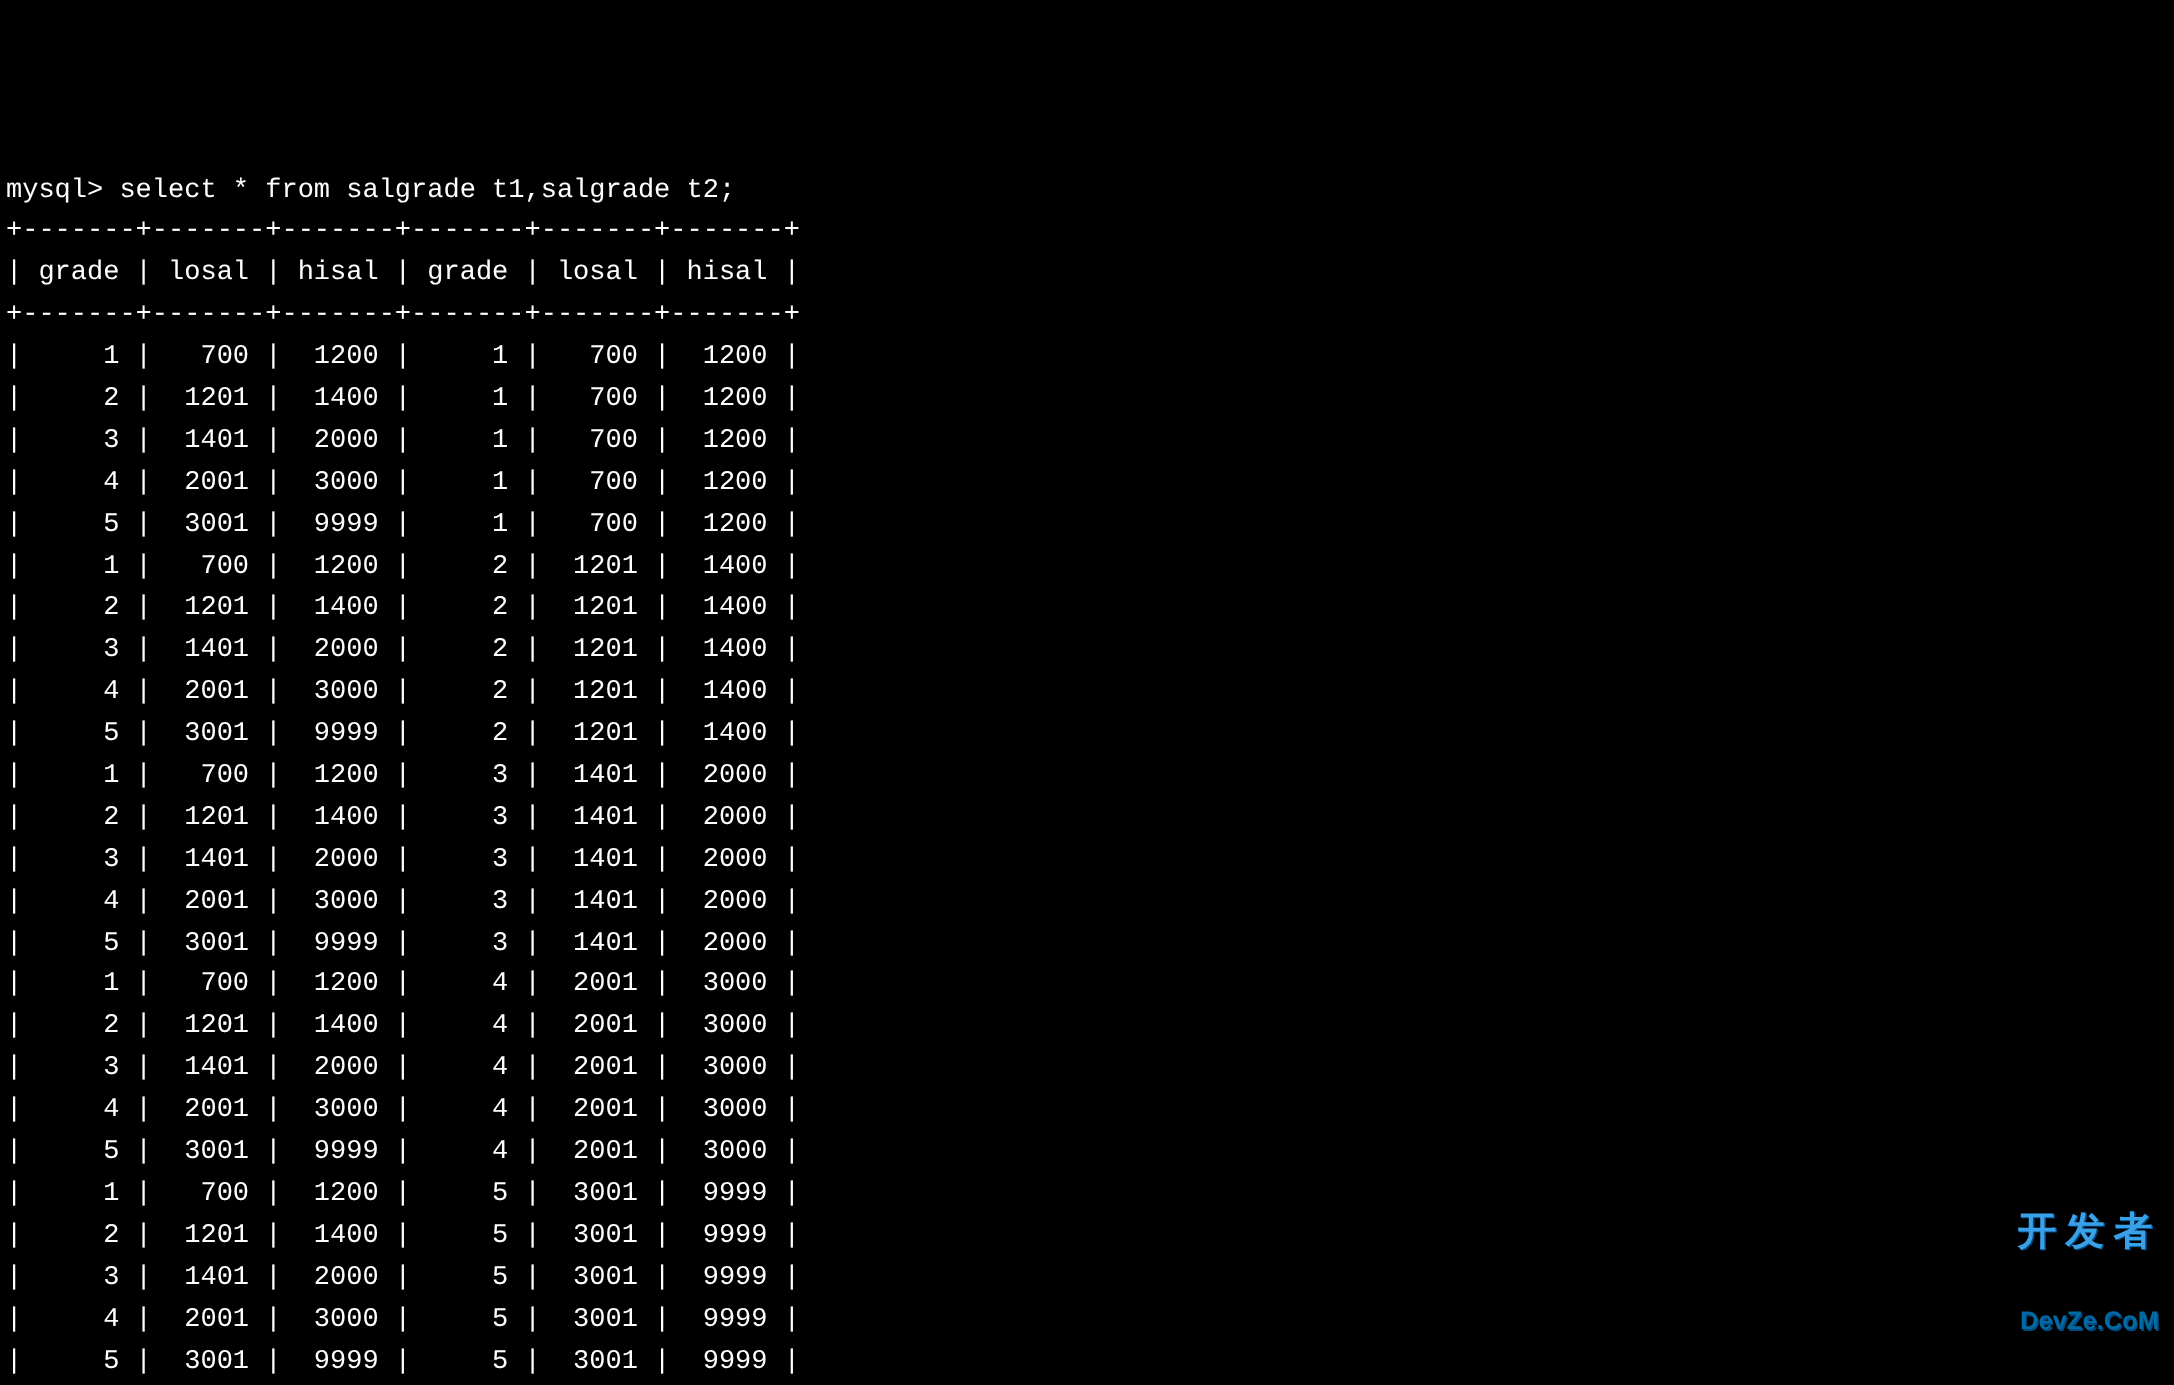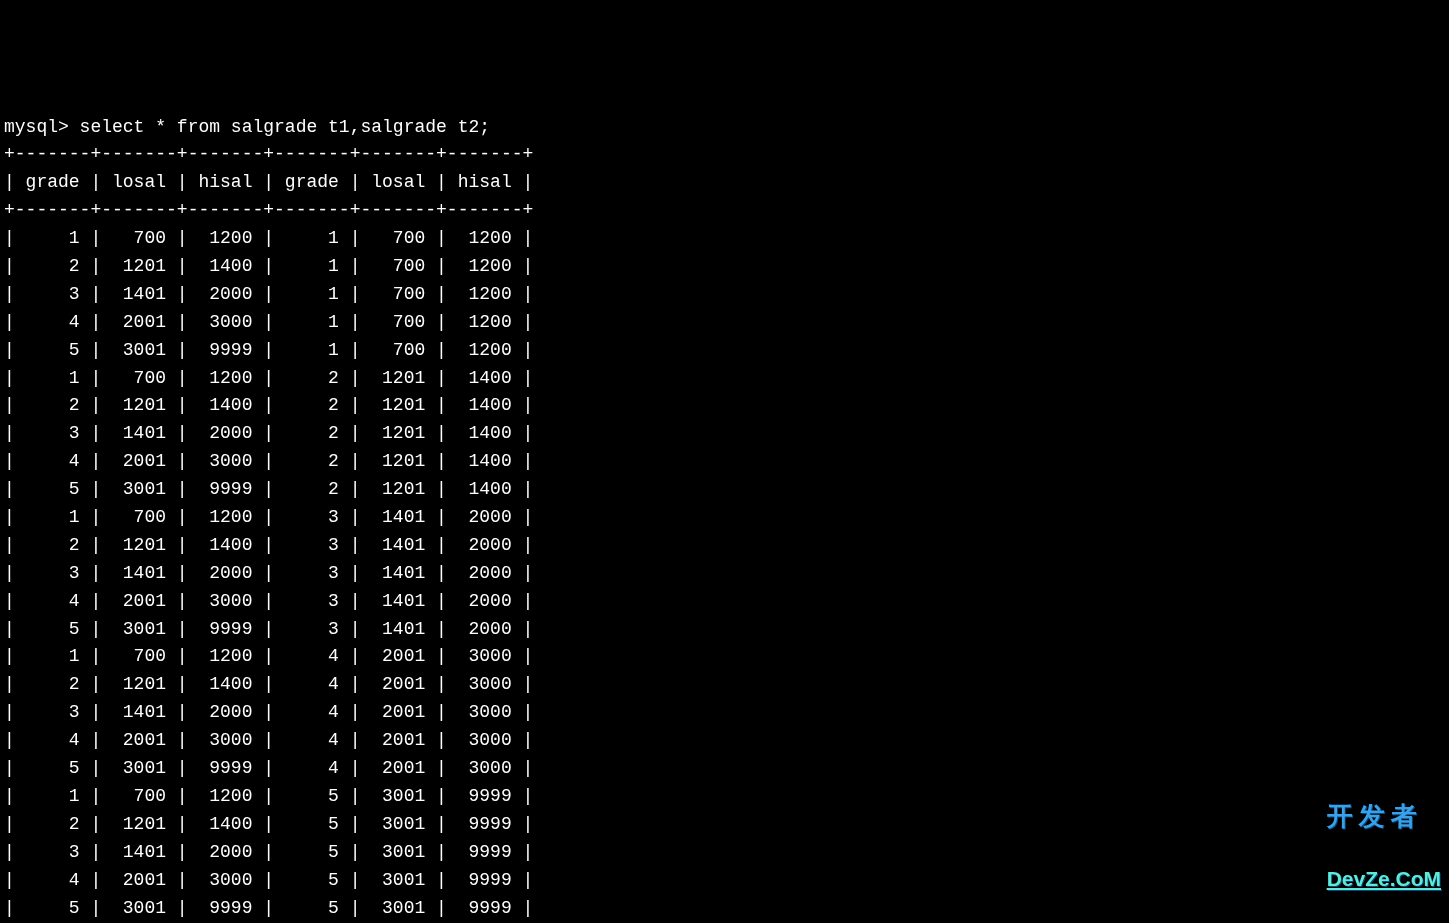--- a/index.html
+++ b/index.html
@@ -13,38 +13,37 @@
       white-space: pre;
       position: relative;
       width: 1449px;
       height: 923px;
       overflow: hidden;
     }
     .logo {
       position: absolute;
       bottom: 14px;
       right: 8px;
-      text-align: left;
+      text-align: center;
       font-family: Arial, sans-serif;
       line-height: 1.05;
     }
     .logo-cn {
       font-size: 26px;
       font-weight: bold;
       color: #3aa0e8;
       letter-spacing: 6px;
       text-shadow: 1px 1px 0 #014a84;
     }
     .logo-en {
-      font-size: 21px;
+      font-size: 17px;
       font-weight: bold;
-      color: #5eead4;
+      color: #0369a1;
       letter-spacing: 0px;
       text-shadow: 1px 1px 0 #014a84;
-      text-decoration: underline;
     }
   </style>
 </head>
 <body>
 
 
 
 <div id="terminal">mysql&gt; select * from salgrade t1,salgrade t2;
 +-------+-------+-------+-------+-------+-------+
 | grade | losal | hisal | grade | losal | hisal |

